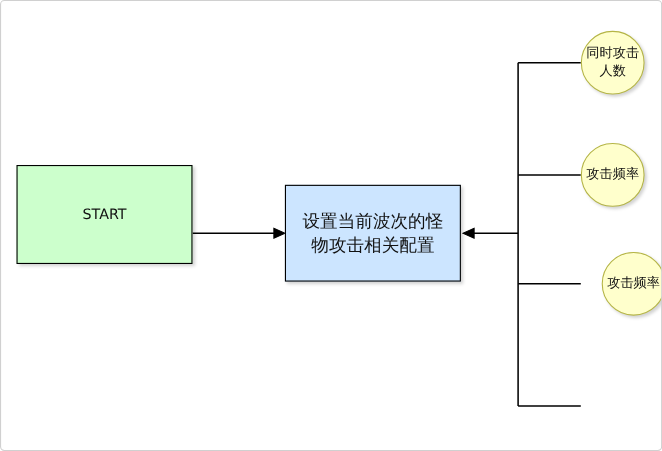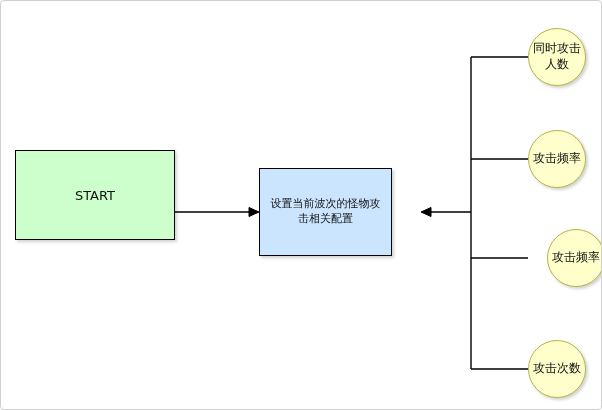--- a/index.html
+++ b/index.html
@@ -52,23 +52,23 @@
     box-shadow: 2px 2px 3px rgba(0,0,0,0.18);
   }
   .node.start {
     left: 14px; top: 149px;
     width: 160px; height: 90px;
     background: var(--start_fill);
     font-size: 13px;
   }
   .node.process {
     left: 258px; top: 167px;
-    width: 133px; height: 88px;
+    width: 160px; height: 88px;
     background: var(--process_fill);
-    font-size: 11px;
+    font-size: 16px;
     line-height: 1.35;
     padding: 0 8px;
     justify-content: center;
   }
   .node.circle {
     width: 58px; height: 58px;
     border-radius: 50%;
     background: var(--circle_fill);
     border: 1px solid var(--circle_stroke);
     box-shadow: 2px 2px 3px rgba(0,0,0,0.18);
@@ -119,17 +119,14 @@
   </div>
 
   <div class="node circle c2">
     <span>攻击频率</span>
   </div>
 
   <div class="node circle c3">
     <span>攻击频率</span>
   </div>
 
-  <div class="node circle c4">
-    <span>攻击次数</span>
-  </div>
 
 </div>
 
 </body></html>

